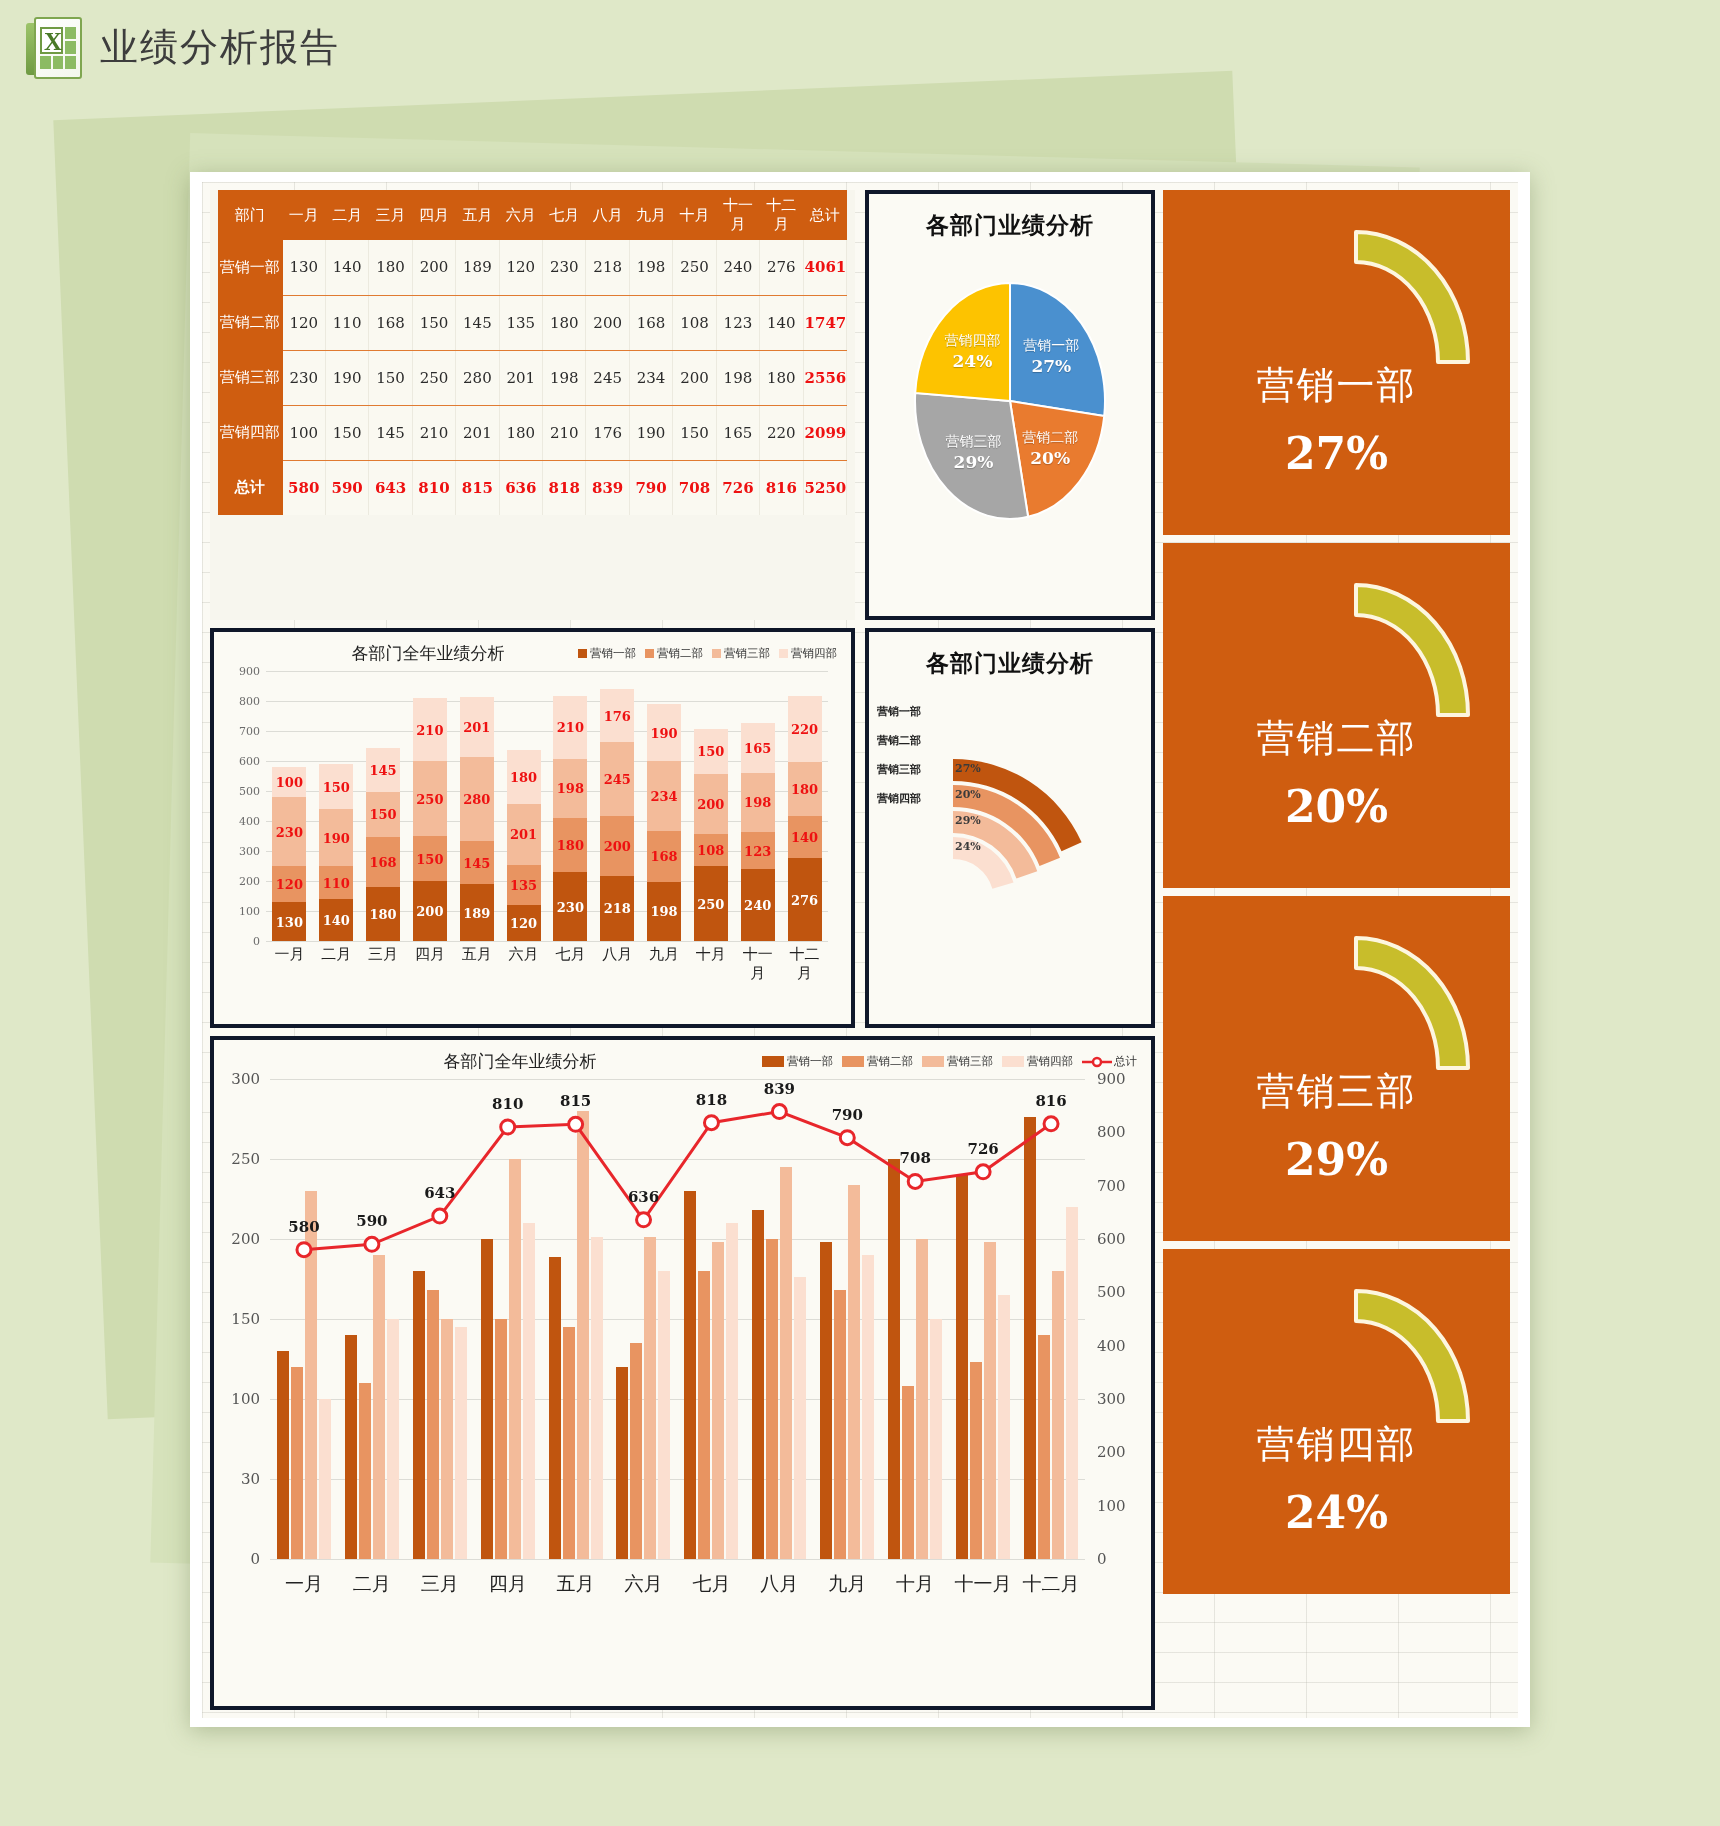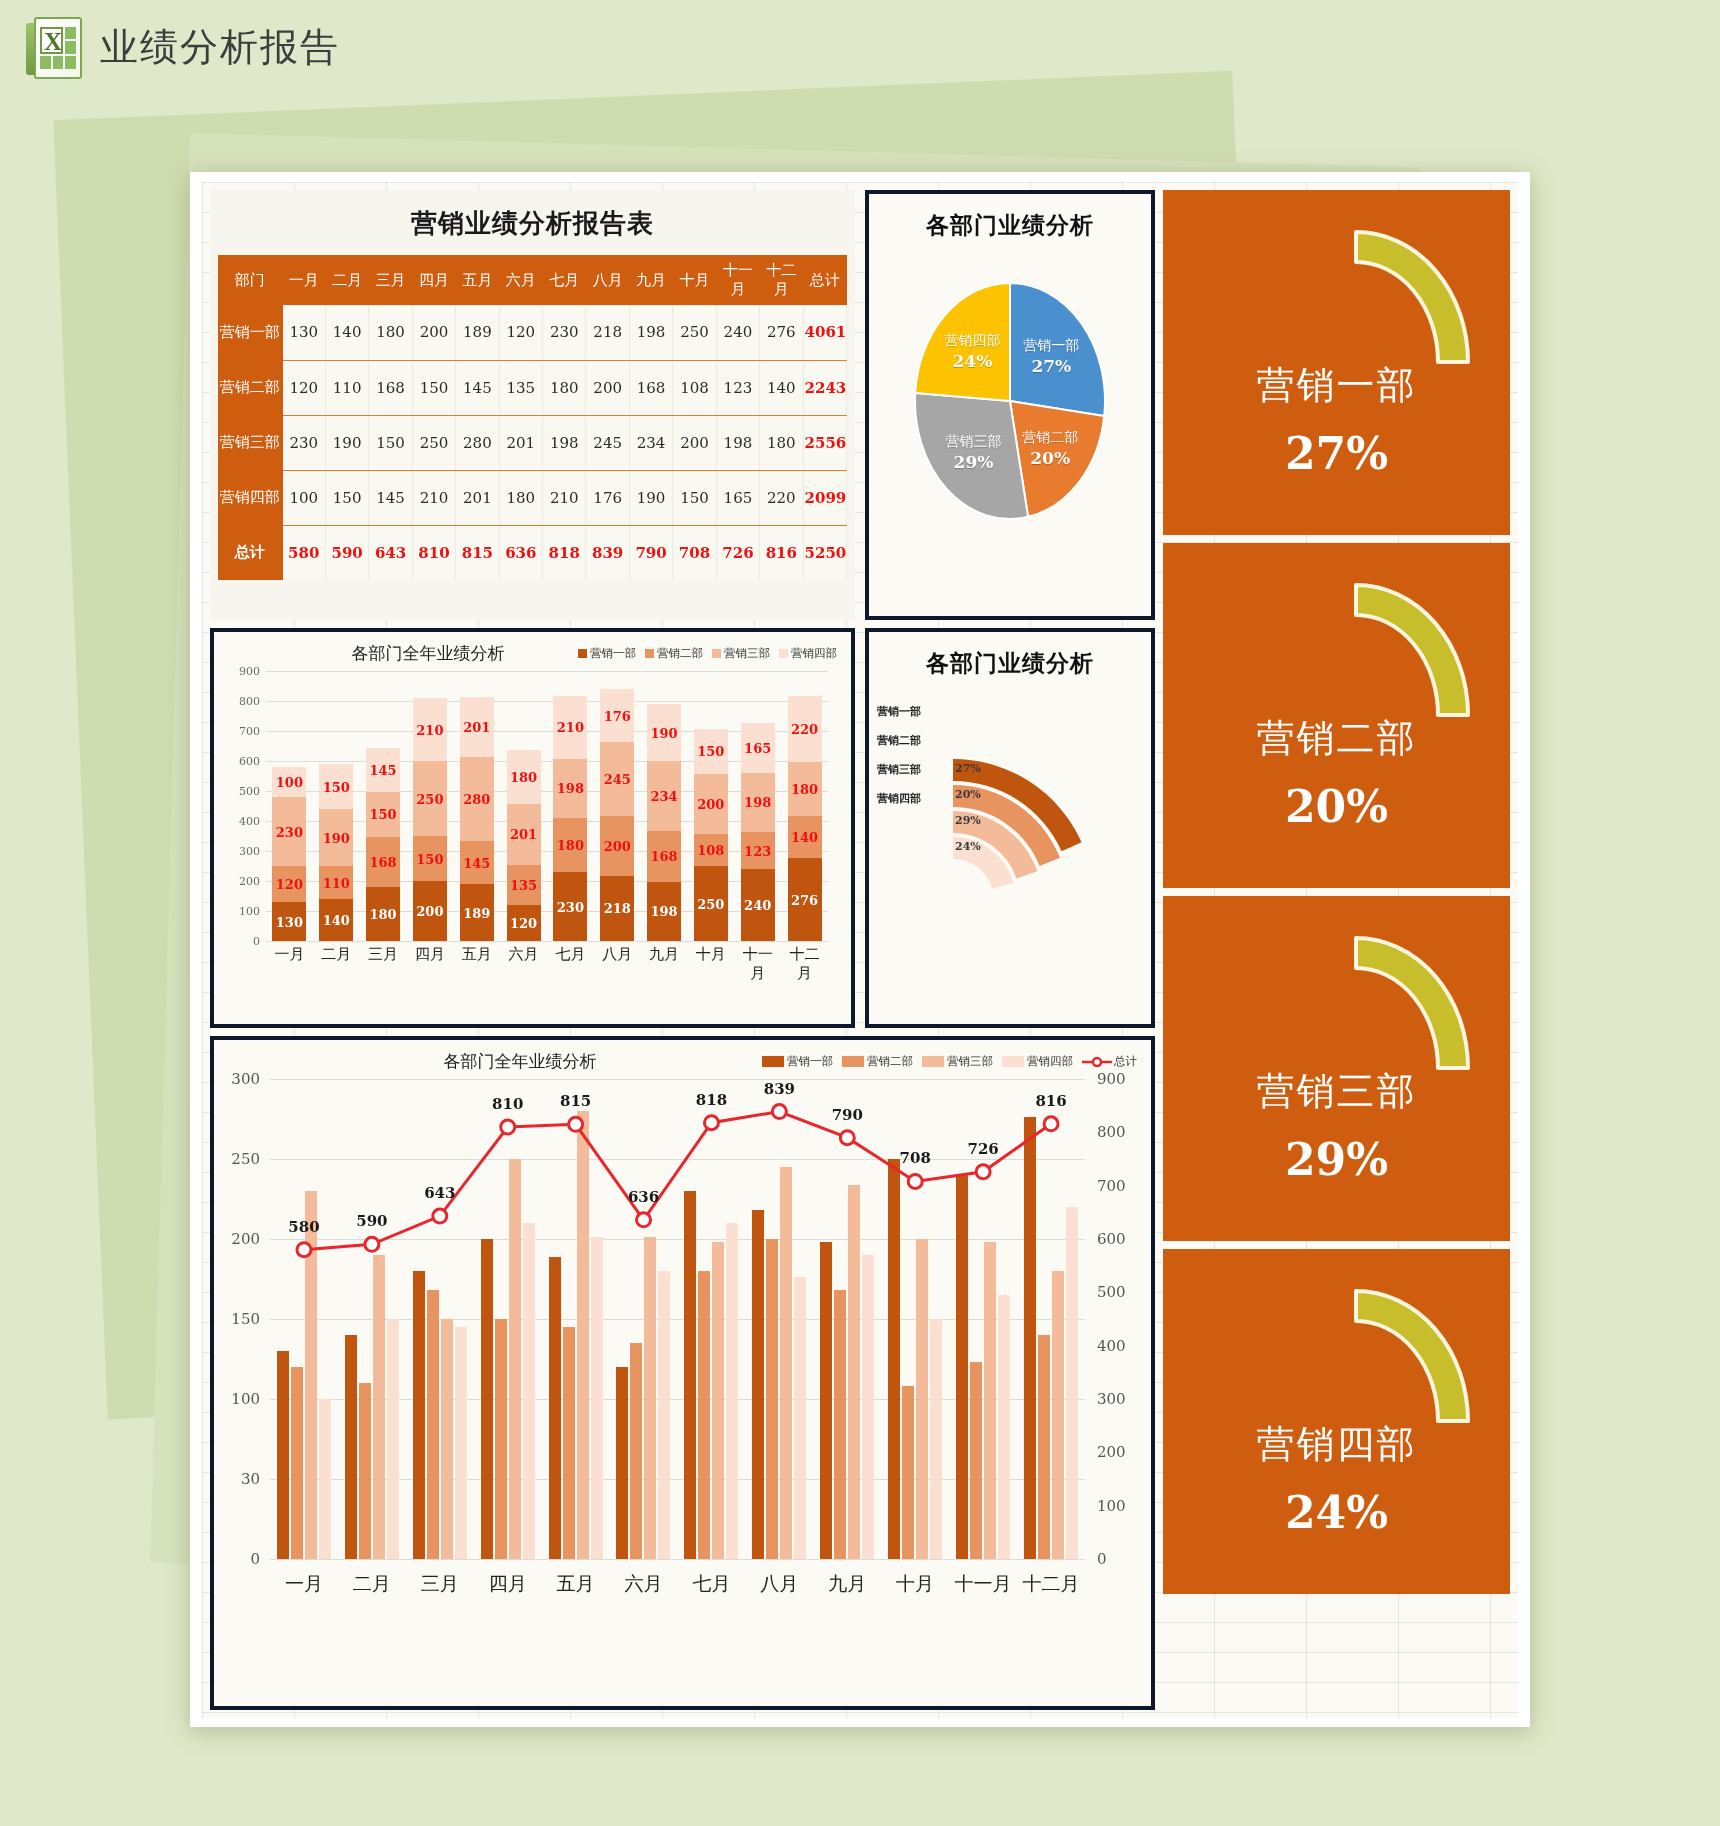--- a/index.html
+++ b/index.html
@@ -196,21 +196,20 @@
 </div>
 
 <div class="sheet-deco" id="deco-a"></div>
 <div class="sheet-deco" id="deco-b"></div>
 
 <div id="workbook">
 <div id="canvas">
   <div id="gridlines"></div>
 
   <div class="panel" id="table-panel">
-    <div id="table-title">营销业绩分析报告表</div>
     <table class="report">
       <thead>
             <tr id="thead-row">
               <th>部门</th>
               <th>一月</th>
               <th>二月</th>
               <th>三月</th>
               <th>四月</th>
               <th>五月</th>
               <th>六月</th>
@@ -247,21 +246,21 @@
               <td>168</td>
               <td>150</td>
               <td>145</td>
               <td>135</td>
               <td>180</td>
               <td>200</td>
               <td>168</td>
               <td>108</td>
               <td>123</td>
               <td>140</td>
-              <td class="sum">2243</td>
+              <td class="sum">1747</td>
             </tr>
             <tr>
               <td class="dept">营销三部</td>
               <td>230</td>
               <td>190</td>
               <td>150</td>
               <td>250</td>
               <td>280</td>
               <td>201</td>
               <td>198</td>

